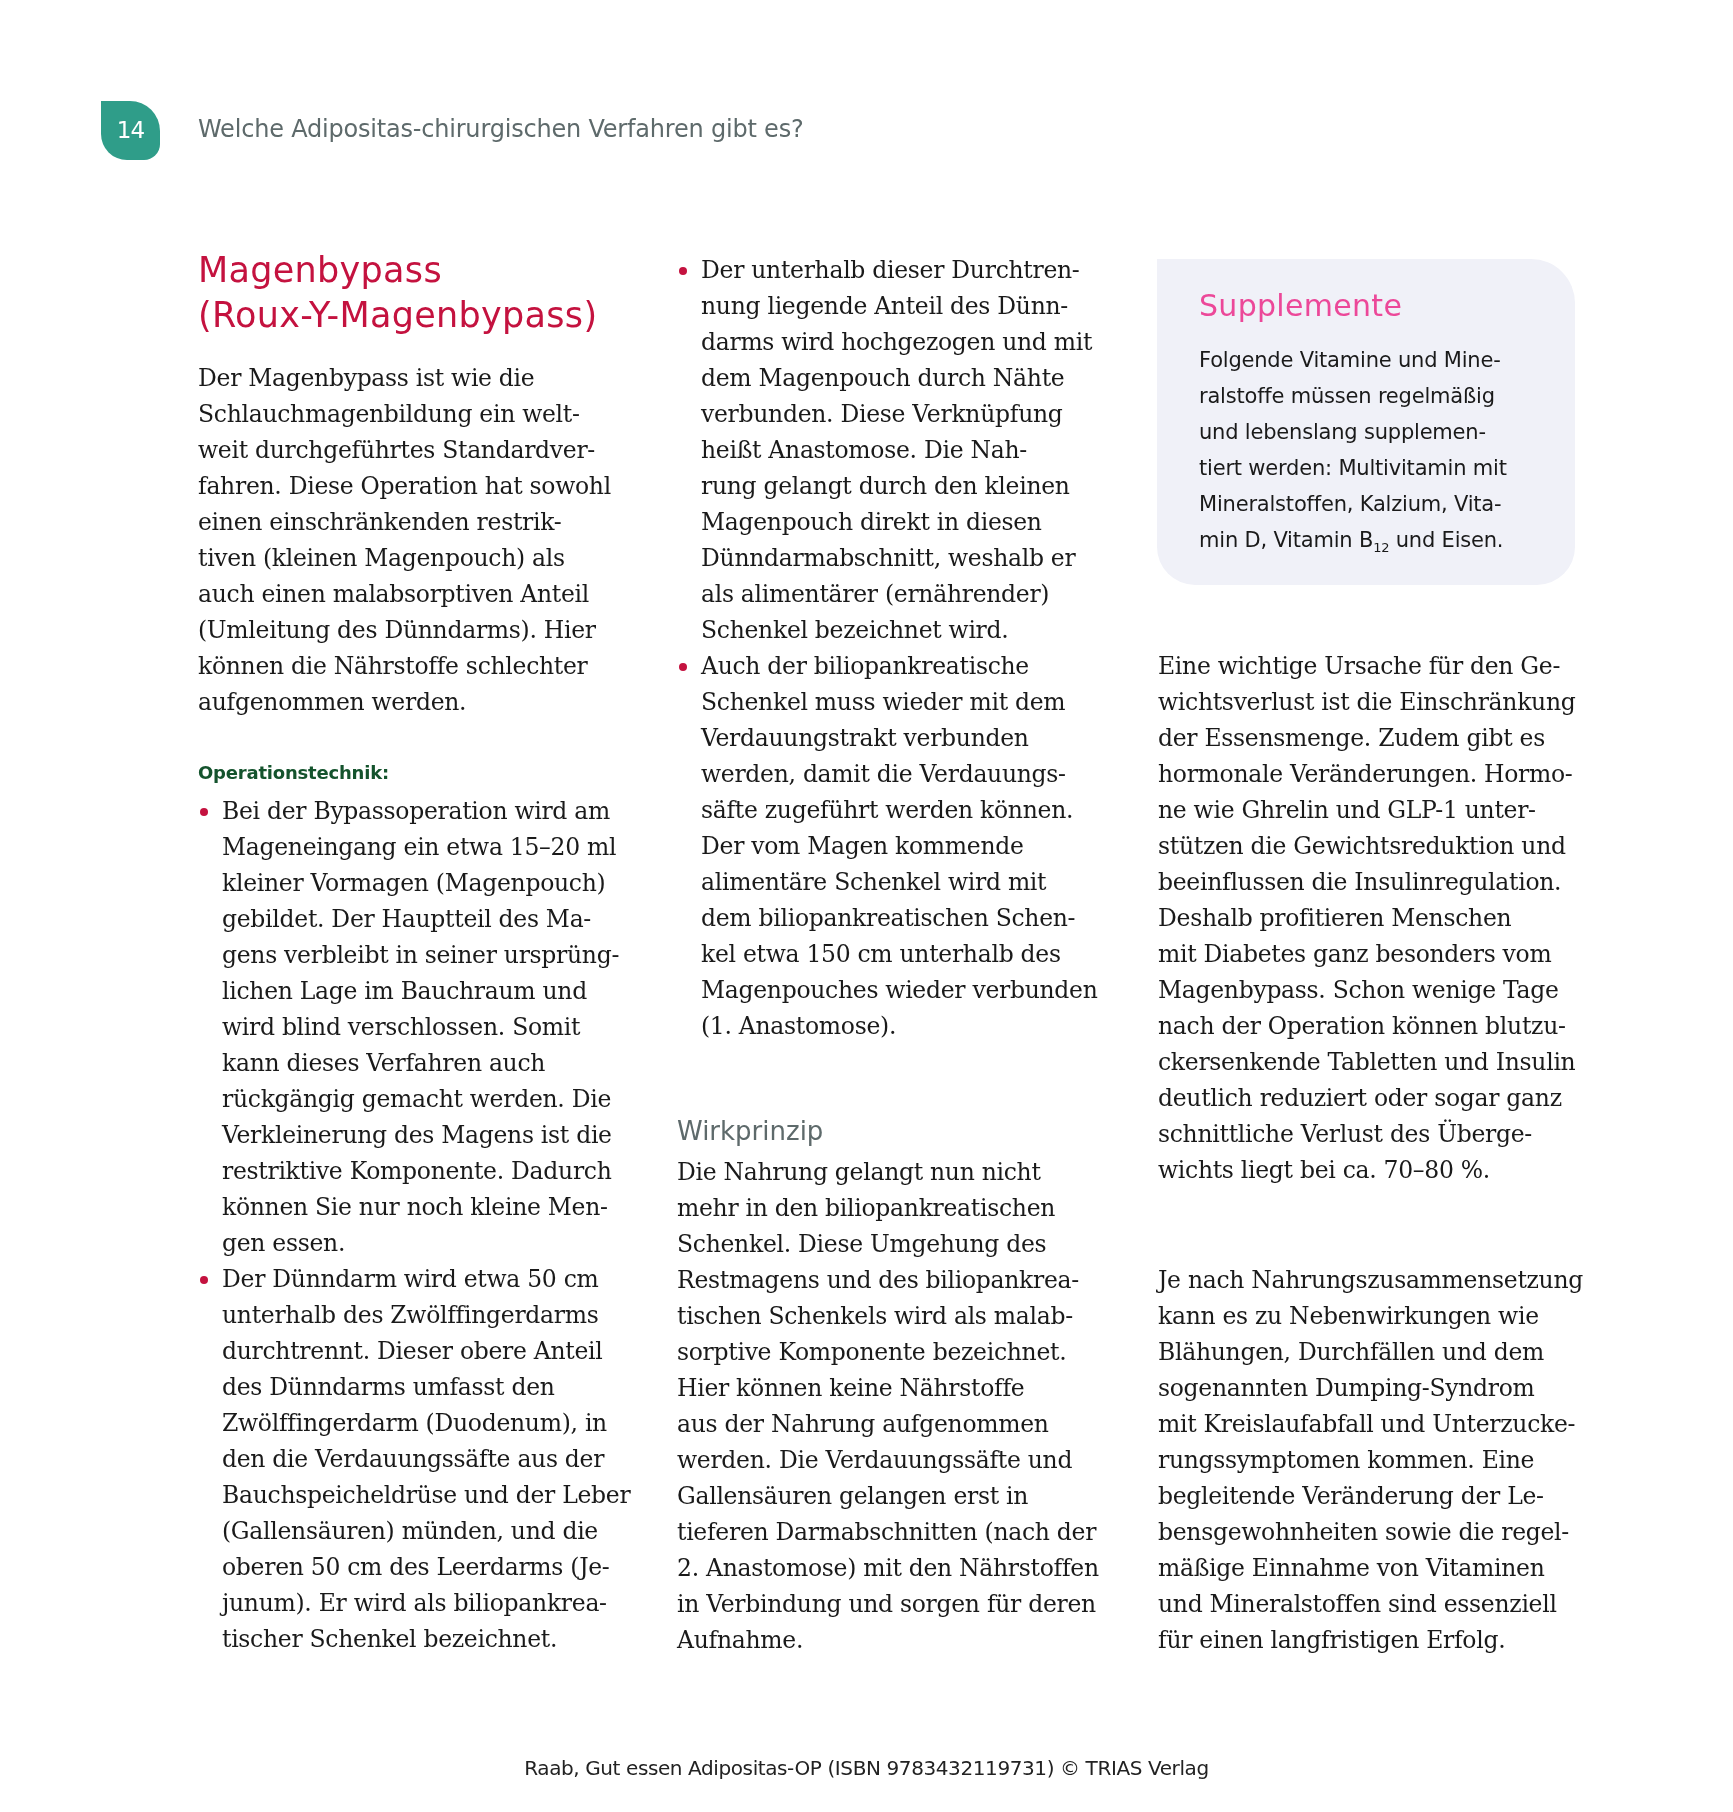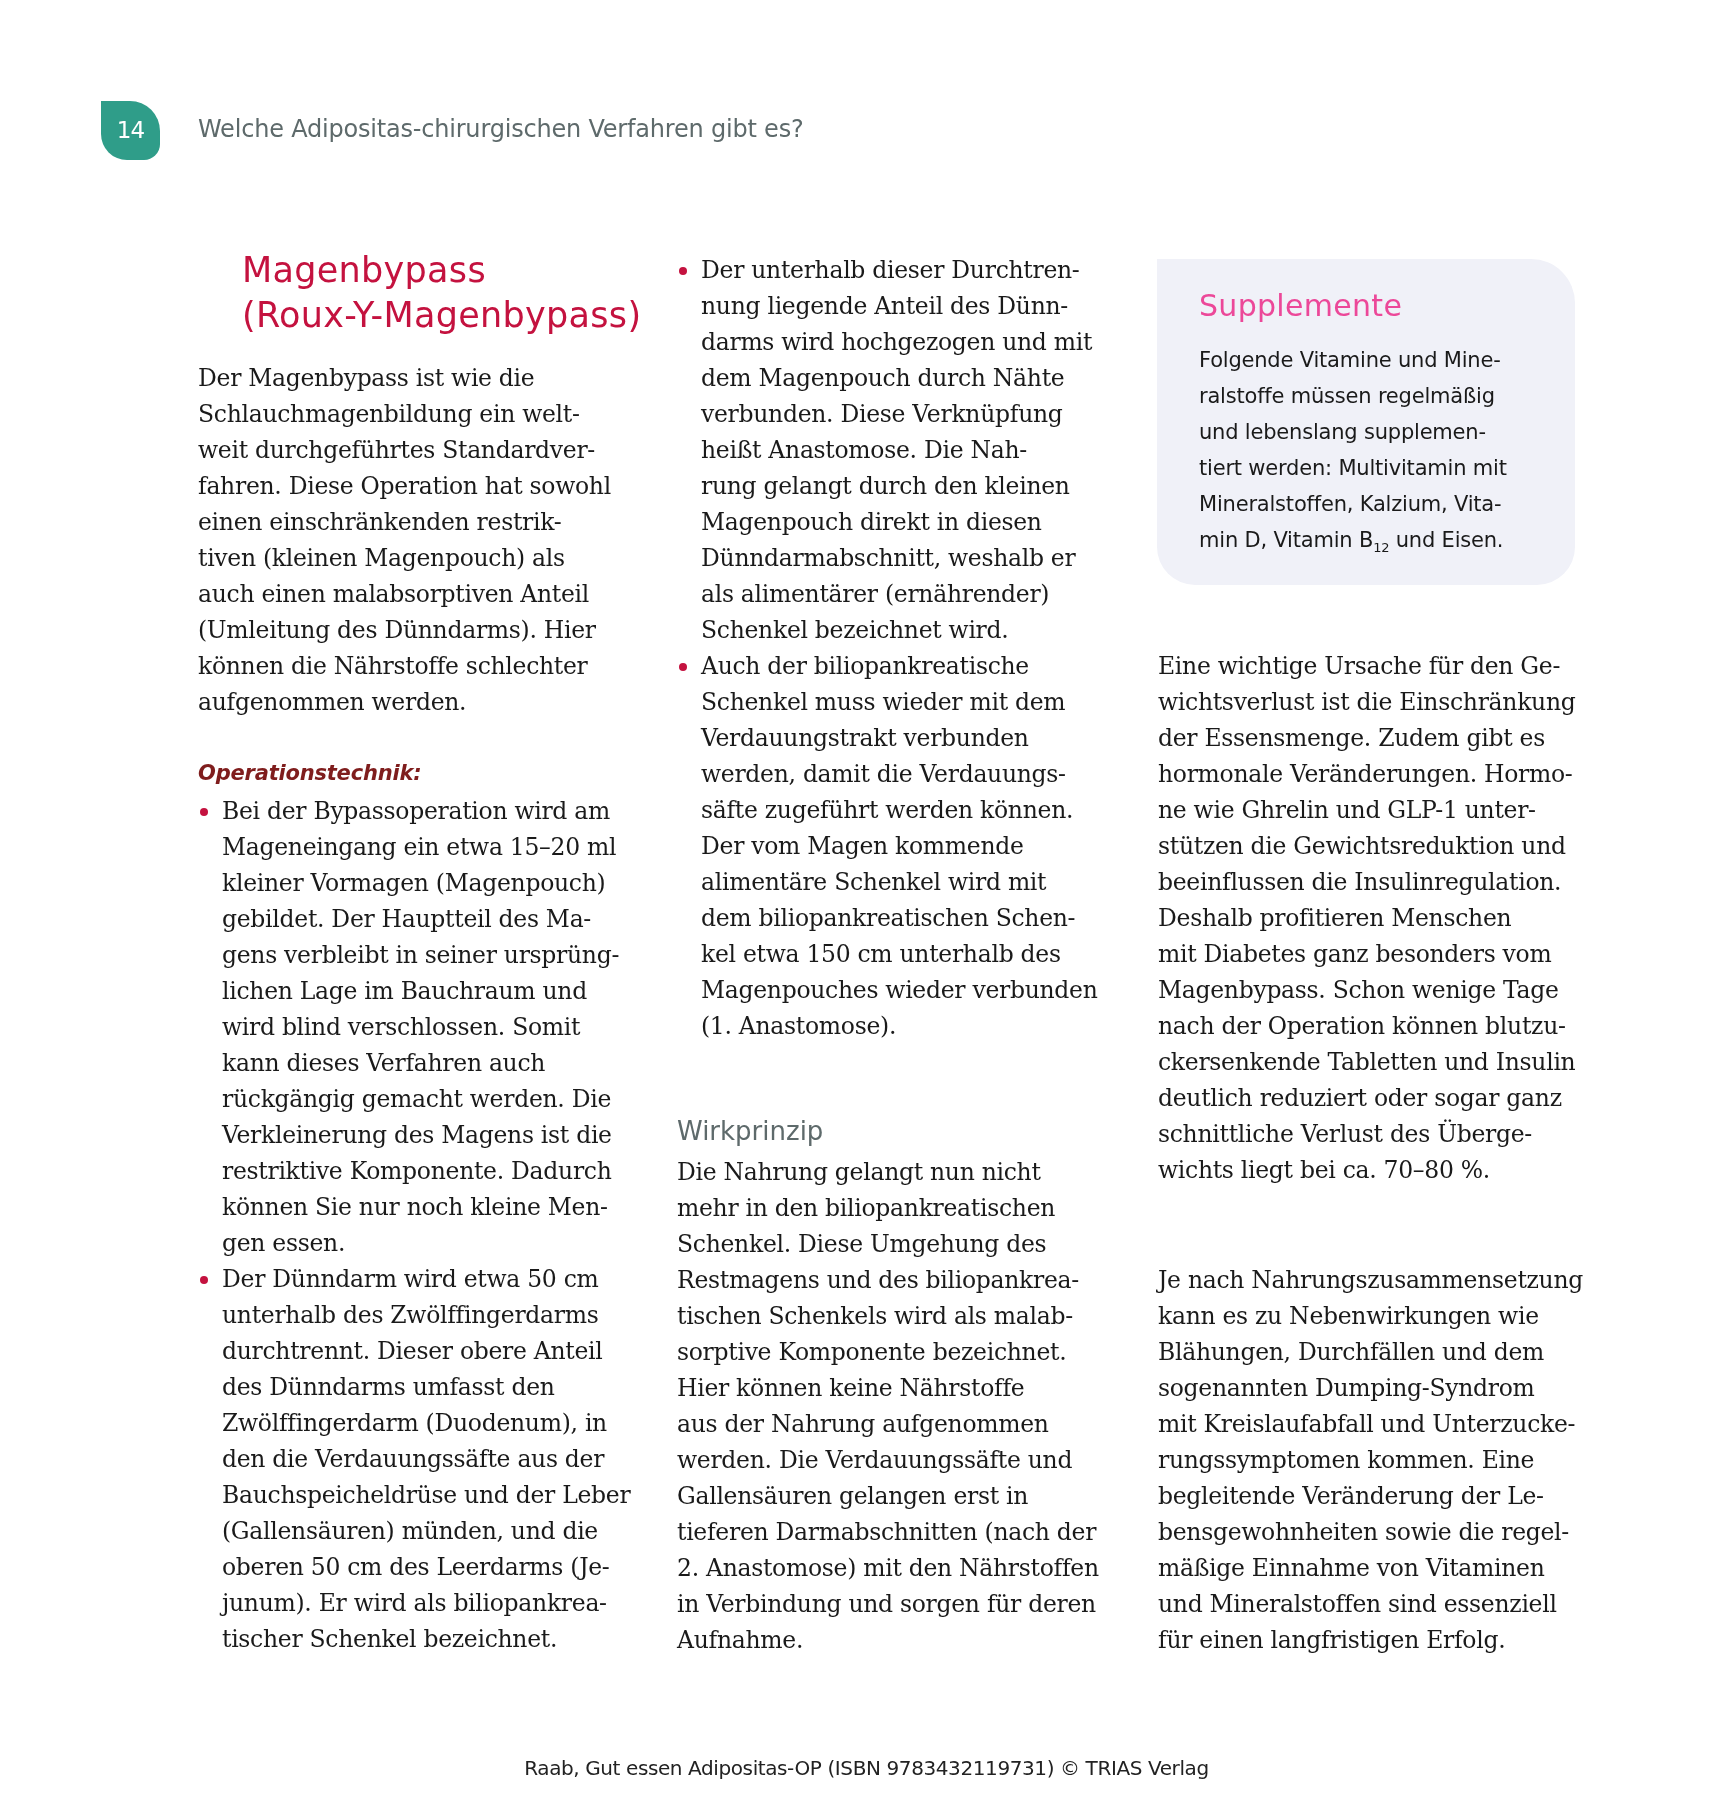--- a/index.html
+++ b/index.html
@@ -18,26 +18,26 @@
   #running-head {
     left: 198px; top: 113px; font-size: 24px; line-height: 32px; color: #5e6a6b;
     letter-spacing: -0.2px; white-space: nowrap;
   }
 
   .col-text { font-size: 23.5px; line-height: 36px; color: #1a1a1a; letter-spacing: -0.3px; }
   .line { display: block; white-space: nowrap; height: 36px; }
 
   #section-title {
     left: 198px; top: 248px; font-size: 35px; line-height: 45px; color: #c4123f;
-    letter-spacing: 0.3px; white-space: nowrap; margin-left: 44px;
+    letter-spacing: 0.3px; white-space: nowrap;
   }
   #left-intro { left: 198px; top: 360px; }
   #subhead-op {
-    left: 198px; top: 757px; font-size: 21px; line-height: 32px; font-weight: bold; color: #7f1d1d;
-    white-space: nowrap; letter-spacing: -0.2px; font-style: italic;
+    left: 198px; top: 757px; font-size: 18px; line-height: 32px; font-weight: bold; color: #14532d;
+    white-space: nowrap; letter-spacing: -0.2px;
   }
   .bullet-list { margin: 0; padding: 0; list-style: none; }
   .bullet-item { position: relative; padding-left: 24px; }
   .bullet-dot {
     position: absolute; left: 2px; top: 15px; width: 8px; height: 8px; border-radius: 50%;
     background: #c4123f;
   }
   #left-bullets { left: 198px; top: 793px; }
   #mid-bullets { left: 677px; top: 252px; }
 

